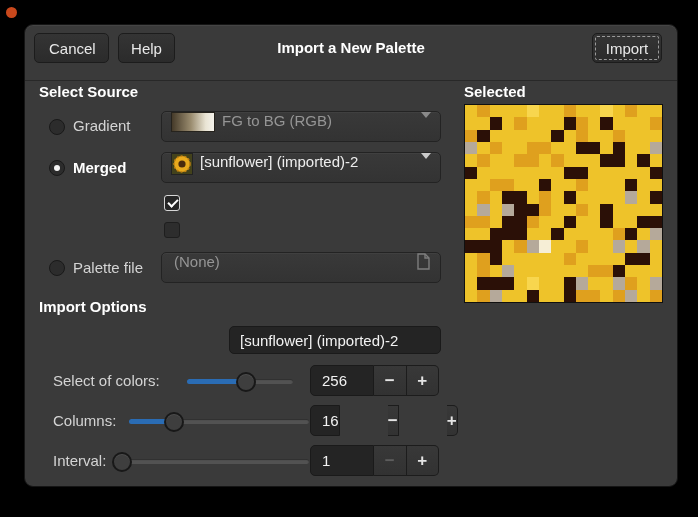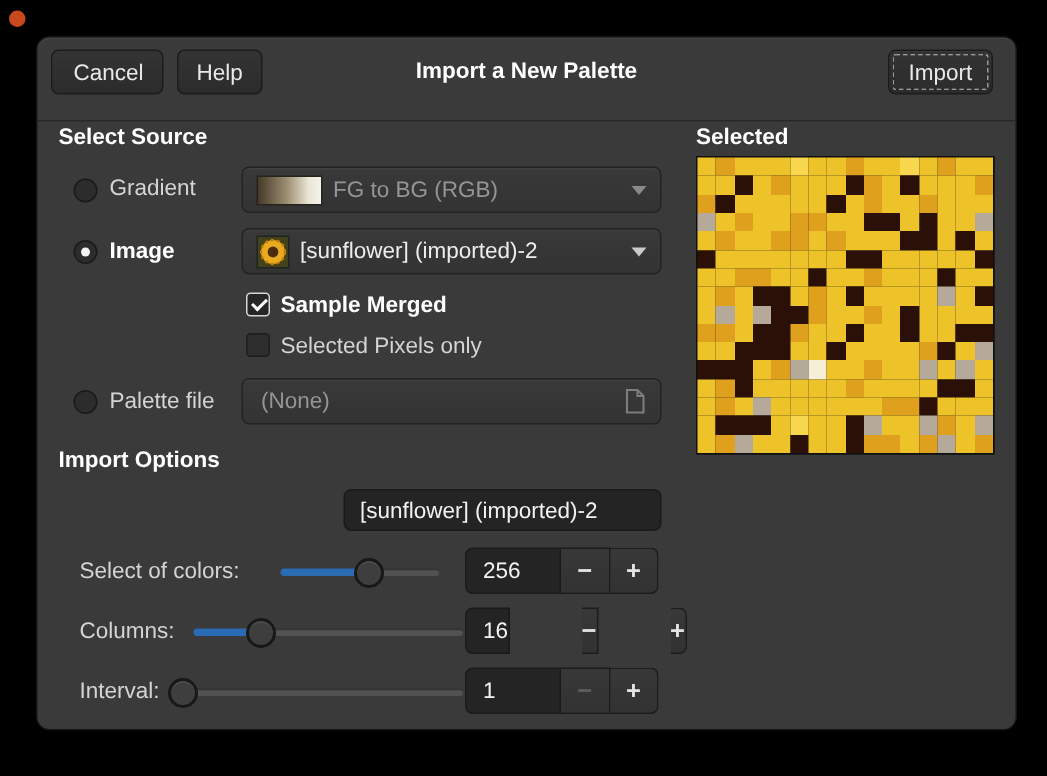--- a/index.html
+++ b/index.html
@@ -41,21 +41,21 @@
            border-radius:50%; background:#f4f4f4; }
   .checkbox { position:absolute; width:16px; height:16px; border-radius:3px;
            background:#2d2d2d; border:1px solid #1e1e1e; }
   .checkbox.checked { border:1px solid #d6d6d6; background:#262626; }
   .checkbox.checked::after { content:''; position:absolute; left:3px; top:3px; width:8px; height:4px;
            border-left:2px solid #fff; border-bottom:2px solid #fff; transform:rotate(-45deg); }
 
   
   .combo { position:absolute; left:136px; width:280px; height:31px;
            background:linear-gradient(#393939,#333333); border:1px solid #232323;
-           border-radius:5px; display:flex; align-items:center; padding:0 9px; gap:7px;
+           border-radius:5px; display:flex; padding:0 9px; gap:7px;
            box-shadow: inset 0 1px 0 rgba(255,255,255,.04); }
   .combo-text { font-size:15px; color:#ededed; flex:1; white-space:nowrap; overflow:hidden; }
   .combo.dimmed .combo-text { color:#959595; }
   .arrow { width:0; height:0; border-left:5px solid transparent; border-right:5px solid transparent;
            border-top:6px solid #cacaca; }
   .combo.dimmed .arrow { border-top-color:#8a8a8a; }
   .swatch-gradient { width:44px; height:20px; border:1px solid #26231d;
            background:linear-gradient(90deg,#453a29 0%,#9a8c6f 45%,#e9e4d4 80%,#f5f3ec 100%); }
   .thumb { width:22px; height:22px; border:1px solid #222; }
 
@@ -116,39 +116,37 @@
 
     <div class="radio" style="left:24px; top:94px;"></div>
     <div class="lbl" style="left:48px; top:91px;">Gradient</div>
     <div class="combo dimmed" style="top:86px;">
       <div class="swatch-gradient"></div>
       <div class="combo-text">FG to BG (RGB)</div>
       <div class="arrow"></div>
     </div>
 
     <div class="radio checked" style="left:24px; top:135px;"></div>
-    <div class="lbl strong" style="left:48px; top:133px;">Image</div>
+    <div class="lbl strong" style="left:48px; top:133px;">Merged</div>
     <div class="combo" style="top:127px;">
       <div class="thumb">
         <svg width="20" height="20" viewBox="0 0 20 20">
           <rect width="20" height="20" fill="#43421b"></rect>
           <circle cx="10" cy="10" r="8" fill="#e9aa1d"></circle>
           <circle cx="10" cy="10" r="8" fill="none" stroke="#c07f10" stroke-width="1.5" stroke-dasharray="2 2"></circle>
           <circle cx="10" cy="10" r="3.6" fill="#4a2b0d"></circle>
         </svg>
       </div>
       <div class="combo-text">[sunflower] (imported)-2</div>
       <div class="arrow"></div>
     </div>
 
     <div class="checkbox checked" style="left:139px; top:170px;"></div>
-    <div class="lbl strong" style="left:162px; top:169px;">Sample Merged</div>
 
     <div class="checkbox" style="left:139px; top:197px;"></div>
-    <div class="lbl" style="left:162px; top:196px;">Selected Pixels only</div>
 
     <div class="radio" style="left:24px; top:235px;"></div>
     <div class="lbl" style="left:48px; top:233px;">Palette file</div>
     <div class="combo dimmed" style="top:227px;">
       <div class="combo-text" style="padding-left:3px;">(None)</div>
       <div class="file-icon">
         <svg width="15" height="17" viewBox="0 0 15 17">
           <path d="M2 1 h7 l4 4 v11 h-11 z" fill="none" stroke="#7d7d7d" stroke-width="1.4"></path>
           <path d="M9 1 v4 h4" fill="none" stroke="#7d7d7d" stroke-width="1.4"></path>
         </svg>

